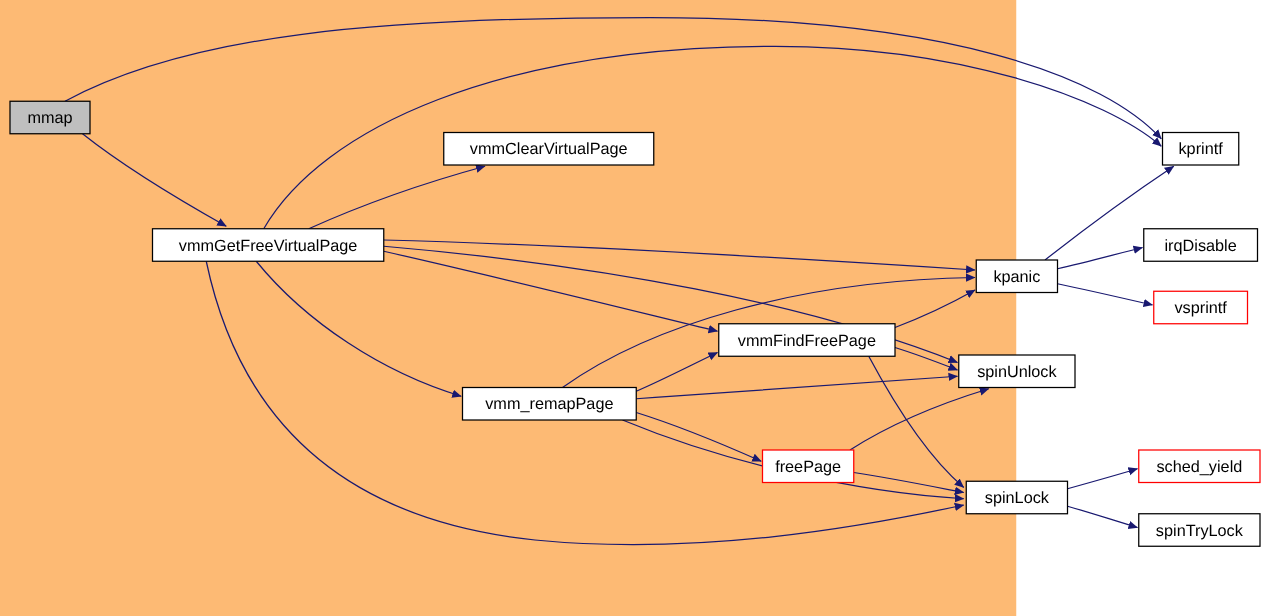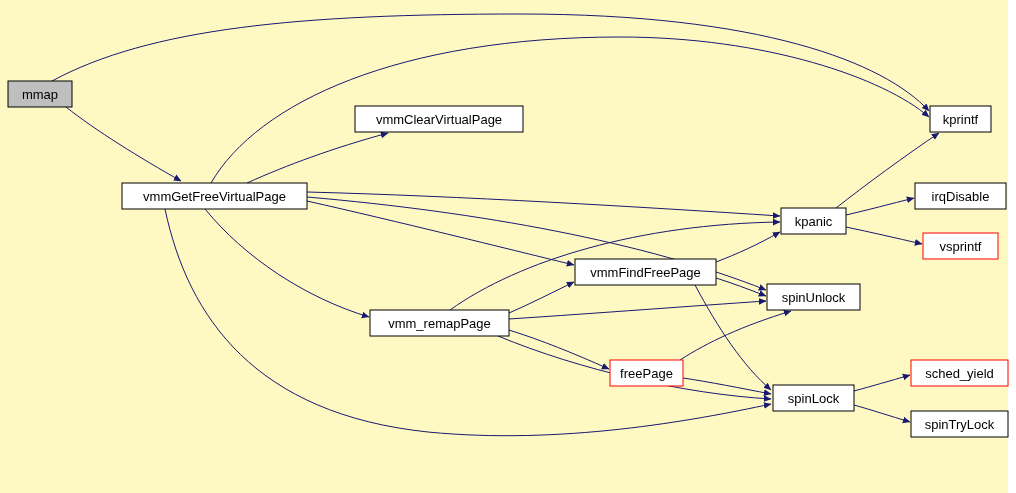--- a/index.html
+++ b/index.html
@@ -7,23 +7,23 @@
     margin: 0;
     padding: 0;
     background: #ffffff;
     width: 1016px;
     height: 493px;
     overflow: hidden;
     font-family: "Liberation Sans", sans-serif;
   }
   .canvas {
     position: relative;
-    width: 1008px;
+    width: 813px;
     height: 493px;
-    background: #fef9c3;
+    background: #fdba74;
   }
   svg { display: block; }
   .edge {
     fill: none;
     stroke-width: 1;
   }
   .node-box {
     stroke-width: 1;
   }
   .node-label {

